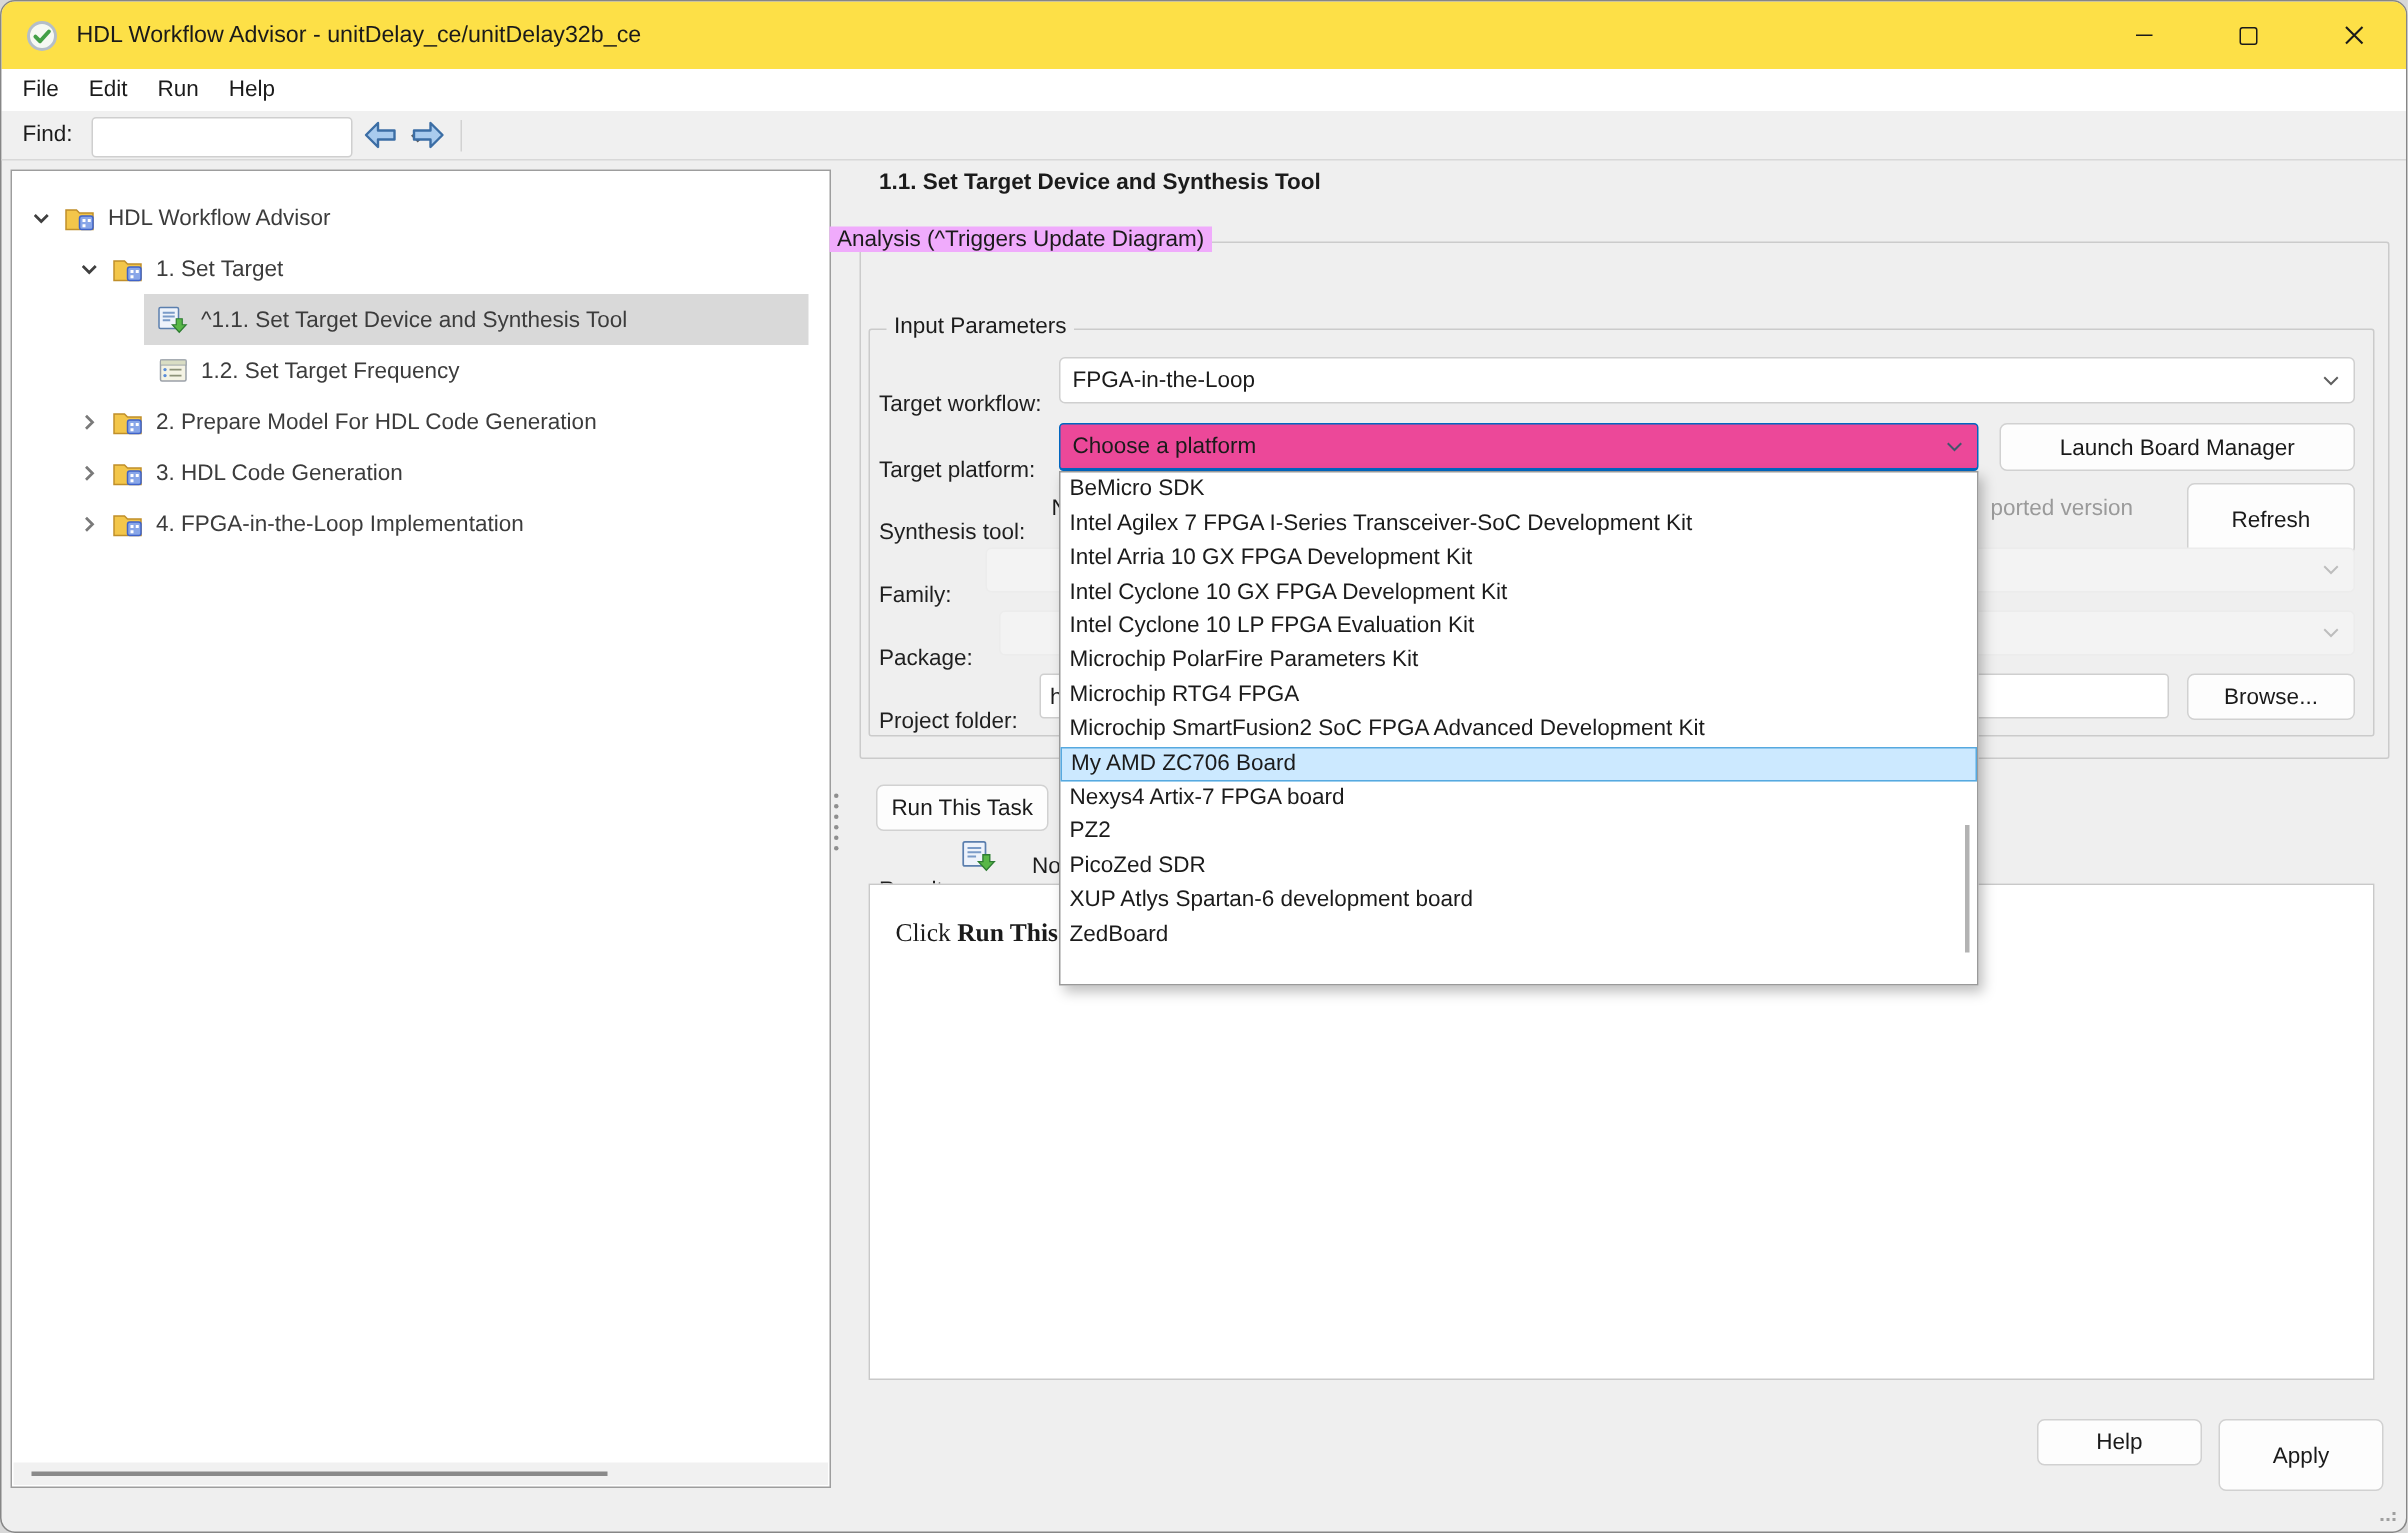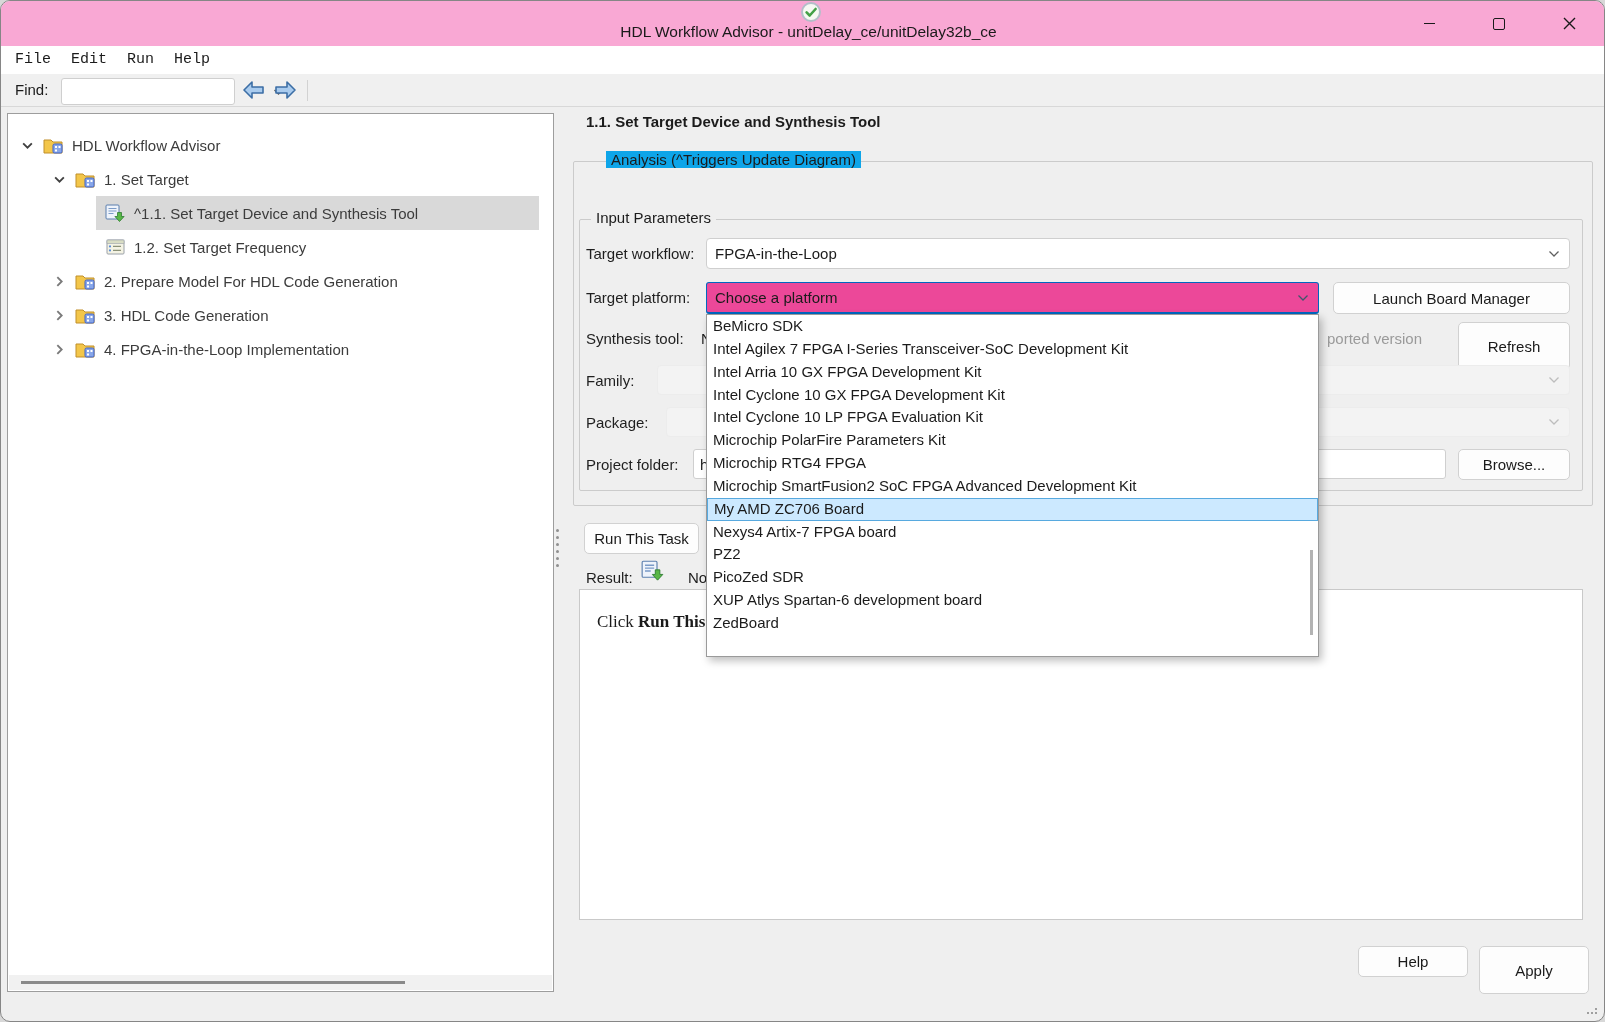--- a/index.html
+++ b/index.html
@@ -1,27 +1,27 @@
 <!DOCTYPE html>
 <html><head>
 <meta charset="utf-8">
 <style>
   html,body{margin:0;padding:0;background:#d8d8d8;font-family:"Liberation Sans","DejaVu Sans",sans-serif;}
   #win{position:relative;width:1605px;height:1022px;background:#efefef;border:1px solid #868686;
        border-radius:10px;overflow:hidden;box-sizing:border-box;font-size:15px;color:#1b1b1b;}
   
-  .titlebar{position:absolute;left:0;top:0;width:100%;height:45px;background:#f9a8d4;display:flex;align-items:center;flex-direction:column;}
+  .titlebar{position:absolute;left:0;top:0;width:100%;height:45px;background:#fde047;display:flex;align-items:center;}
   .app-icon{margin-left:16px;display:flex;}
   .title{margin-left:12px;font-size:15.5px;color:#1a1a1a;}
   .winctrls{position:absolute;right:12px;top:0;height:45px;display:flex;align-items:center;gap:24px;}
   .wbtn{width:46px;height:34px;display:flex;align-items:center;justify-content:center;cursor:default;}
   .glyph-min{width:11px;height:1.5px;background:#1a1a1a;display:block;}
   .glyph-max{width:10px;height:10px;border:1.5px solid #1a1a1a;border-radius:2px;display:block;}
   
-  .menubar{position:absolute;left:0;top:45px;width:100%;height:28px;background:#ffffff;display:flex;align-items:center;font-family:Liberation Mono, monospace;}
+  .menubar{position:absolute;left:0;top:45px;width:100%;height:28px;background:#ffffff;display:flex;align-items:center;}
   .menu-item{padding:0 10px;line-height:28px;}
   .menu-item:first-child{margin-left:4px;}
   
   .findbar{position:absolute;left:0;top:73px;width:100%;height:33px;background:#f0f0f0;border-bottom:1px solid #d8d8d8;box-sizing:border-box;}
   .find-label{position:absolute;left:14px;top:7px;}
   .find-combo{position:absolute;left:60px;top:4px;width:172px;height:25px;background:#fff;border:1px solid #cfcfcf;border-radius:3px;display:flex;align-items:center;}
   .find-combo input{border:none;outline:none;flex:1;height:100%;font:inherit;background:transparent;padding:0 6px;}
   .find-combo .cv{margin-right:6px;display:flex;}
   .nav-arrow{position:absolute;top:4px;display:flex;}
   .find-sep{position:absolute;left:306px;top:6px;width:1px;height:21px;background:#d2d2d2;}
@@ -34,25 +34,25 @@
   .tree-row.selected{background:#d9d9d9;margin-right:14px;}
   .tree-hscroll{position:absolute;left:1px;right:1px;bottom:1px;height:15px;background:#f1f1f1;}
   .tree-hthumb{position:absolute;left:12px;top:6px;width:384px;height:3px;background:#8a8a8a;}
   
   .splitter{position:absolute;left:555px;top:528px;display:flex;flex-direction:column;gap:4px;}
   .splitter i{width:3px;height:3px;border-radius:50%;background:#8f8f8f;}
   
   .heading{position:absolute;left:585px;top:112px;font-weight:bold;}
   .groupbox{position:absolute;border:1px solid #cbcbcb;border-radius:2px;box-sizing:border-box;}
   #gb-analysis{left:572px;top:160px;width:1020px;height:345px;}
-  #gb-analysis-label{position:absolute;left:605px;top:150px;background:#0ea5e9;padding:0 5px;z-index:2;}
+  #gb-analysis-label{position:absolute;left:552px;top:150px;background:#f0abfc;padding:0 5px;z-index:2;}
   .desc{position:absolute;left:585px;top:178px;}
   #gb-input{left:578px;top:218px;width:1004px;height:272px;}
   #gb-input-label{position:absolute;left:590px;top:208px;background:#efefef;padding:0 5px;z-index:2;}
-  .flabel{position:absolute;color:#1f1f1f;}
+  .flabel{position:absolute;color:#1f1f1f;margin-top:16px;}
   .combo{position:absolute;background:#fff;border:1px solid #cfcfcf;border-radius:4px;display:flex;align-items:center;box-sizing:border-box;}
   .combo .val{flex:1;padding:0 8px;white-space:nowrap;overflow:hidden;}
   .combo .cv{margin-right:9px;display:flex;}
   .combo.accent{background:#ec4899;border:1px solid #0067c0;border-bottom-width:2px;border-radius:3px;}
   .combo.disabled{background:#f3f3f3;border:1px solid #ececec;}
   .btn{position:absolute;background:#fdfdfd;border:1px solid #d1d1d1;border-radius:5px;display:flex;align-items:center;justify-content:center;box-sizing:border-box;color:#1a1a1a;cursor:default;}
   #fld-workflow{left:705px;top:237px;width:864px;height:31px;}
   #lbl-workflow{left:585px;top:244px;}
   #fld-platform{left:705px;top:281px;width:613px;height:32px;}
   #lbl-platform{left:585px;top:288px;}

